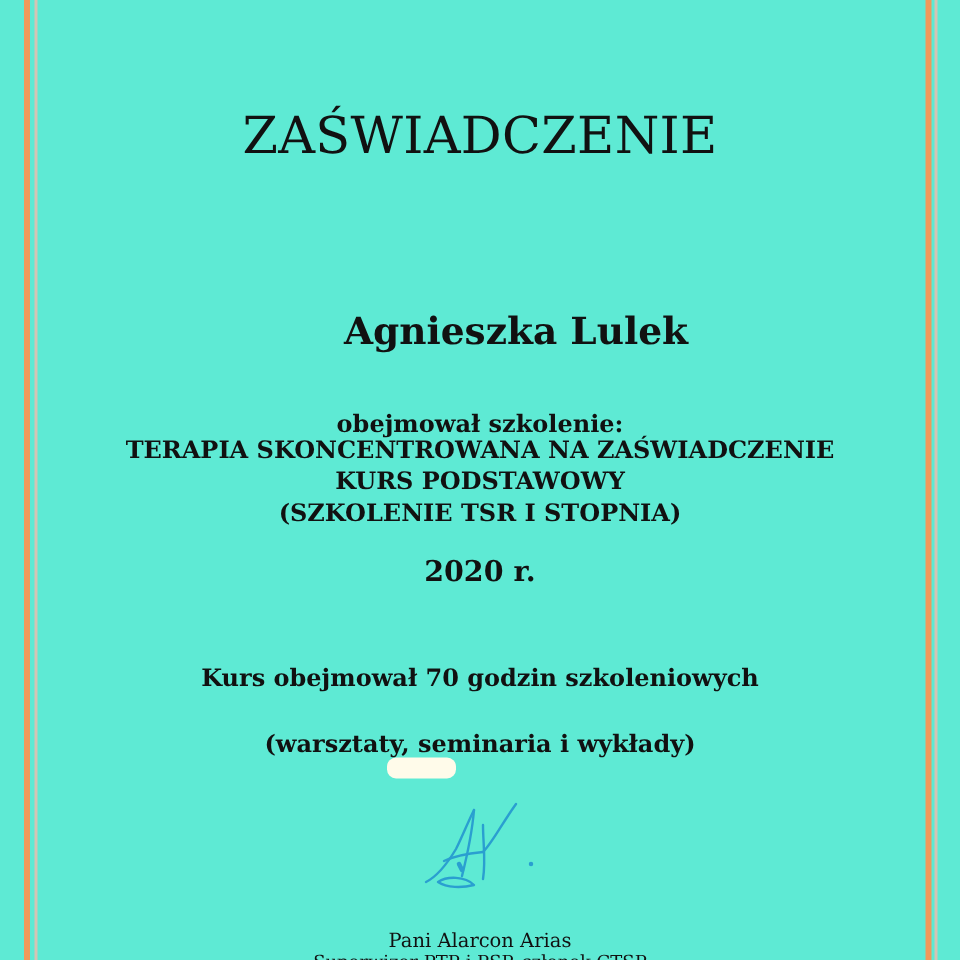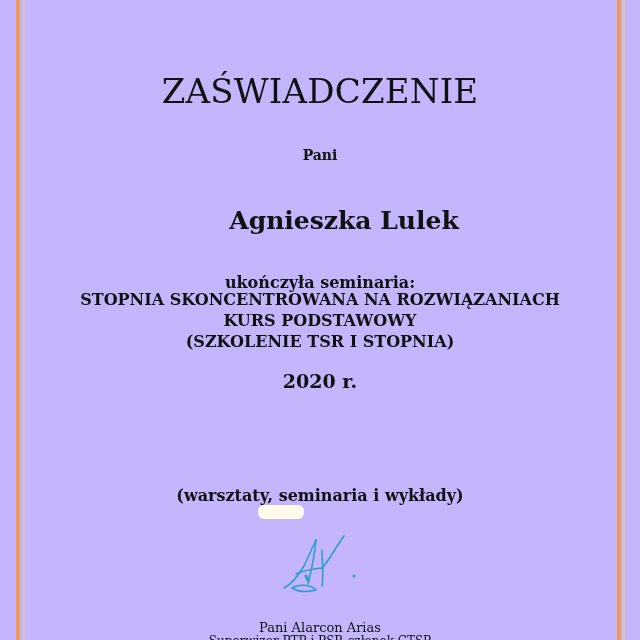--- a/index.html
+++ b/index.html
@@ -7,21 +7,21 @@
       padding: 0;
       width: 640px;
       height: 640px;
       overflow: hidden;
       background: #ffffff;
     }
     .page {
       position: relative;
       width: 640px;
       height: 640px;
-      background: #c4b5fd;
+      background: #5eead4;
       overflow: hidden;
       font-family: "DejaVu Serif", serif;
       color: #111111;
     }
     .border-outer-left, .border-outer-right {
       position: absolute;
       top: 0;
       bottom: 0;
       width: 4px;
       background: #f0995a;
@@ -108,30 +108,30 @@
 </head>
 <body>
 
 <div class="page">
   <div class="border-outer-left"></div>
   <div class="border-inner-left"></div>
   <div class="border-outer-right"></div>
   <div class="border-inner-right"></div>
 
   <div class="line title">ZAŚWIADCZENIE</div>
-  <div class="line salutation">Pani</div>
   <div class="line recipient">Agnieszka Lulek</div>
 
-  <div class="line body-bold completed">ukończyła seminaria:</div>
-  <div class="line body-bold course-1">STOPNIA SKONCENTROWANA NA ROZWIĄZANIACH</div>
+  <div class="line body-bold completed">obejmował szkolenie:</div>
+  <div class="line body-bold course-1">TERAPIA SKONCENTROWANA NA ZAŚWIADCZENIE</div>
   <div class="line body-bold course-2">KURS PODSTAWOWY</div>
   <div class="line body-bold course-3">(SZKOLENIE TSR I STOPNIA)</div>
 
   <div class="line year">2020 r.</div>
 
+  <div class="line body-bold hours-1">Kurs obejmował 70 godzin szkoleniowych</div>
   <div class="line body-bold hours-2">(warsztaty, seminaria i wykłady)</div>
 
   <div class="sig-smudge"></div>
   <svg class="signature" viewBox="0 0 90 66">
     <g fill="none" stroke="#2a9fd0" stroke-width="1.6" stroke-linecap="round" stroke-linejoin="round">
       <path d="M6 60 C14 56, 20 48, 26 38 C30 30, 34 20, 38 12"></path>
       <path d="M38 12 C37 24, 34 40, 30 56"></path>
       <path d="M18 46 C24 43, 34 41, 44 40"></path>
       <path d="M44 22 C44 34, 46 46, 44 58"></path>
       <path d="M44 40 C50 34, 56 22, 66 8"></path>

